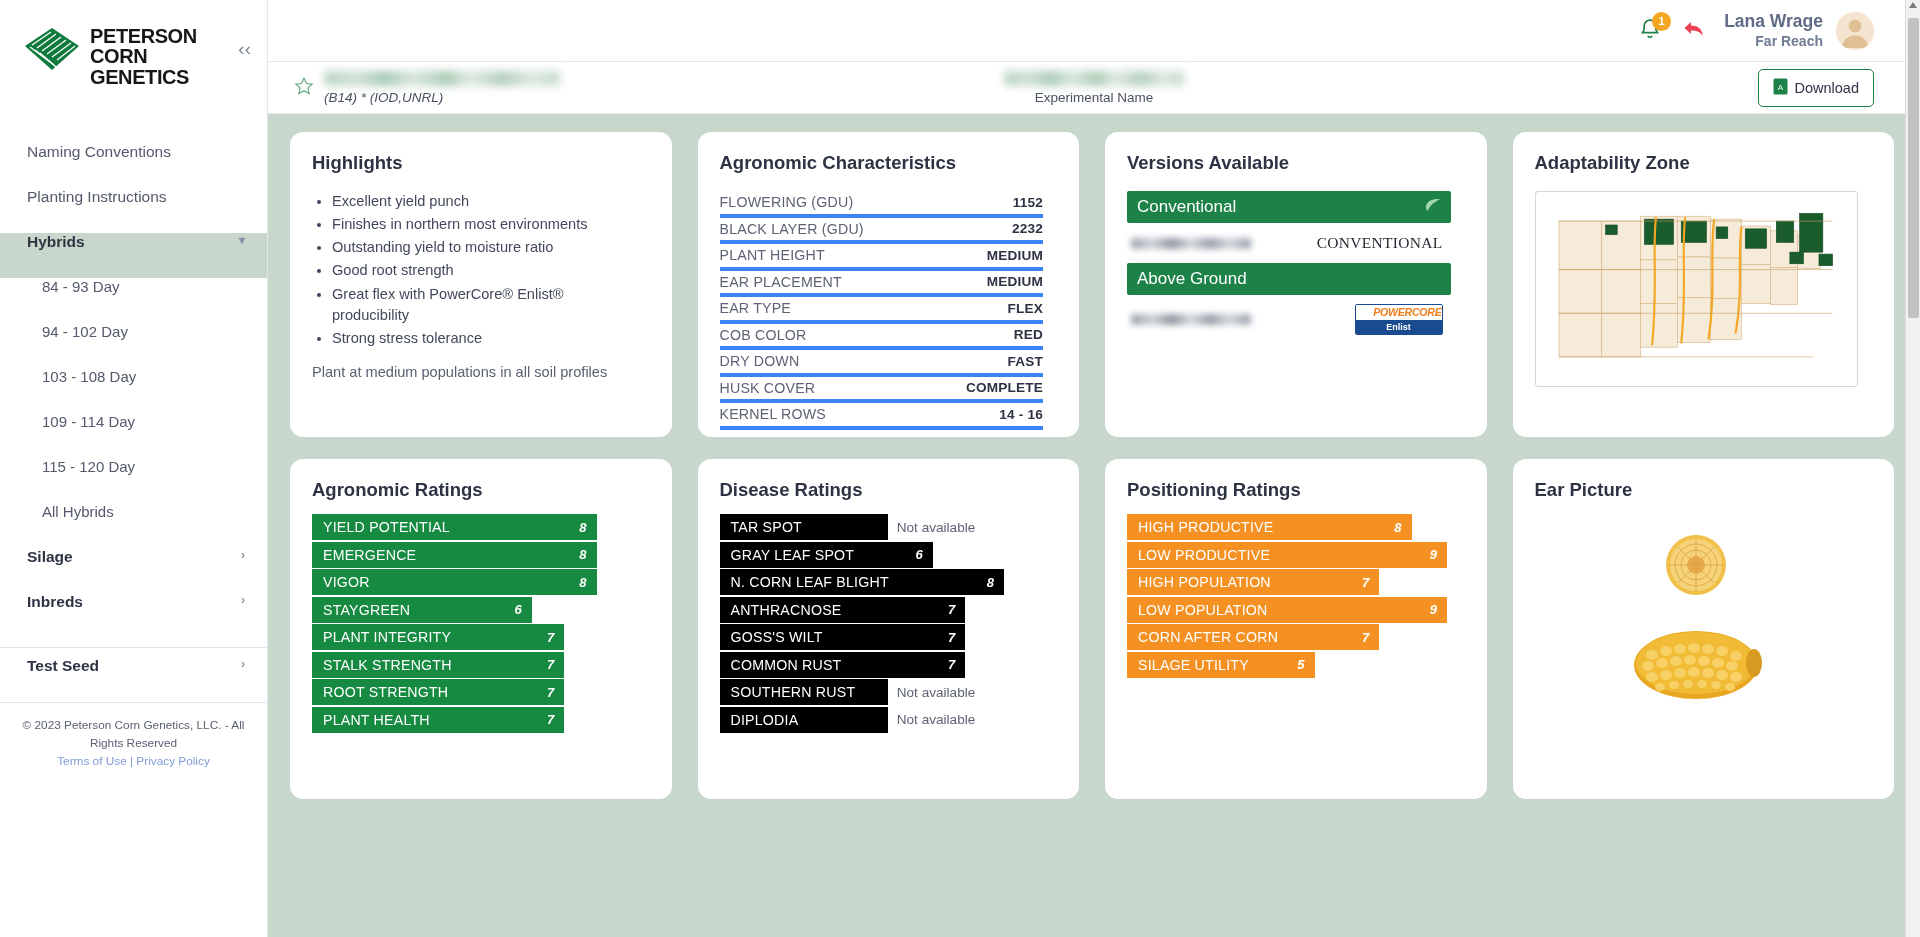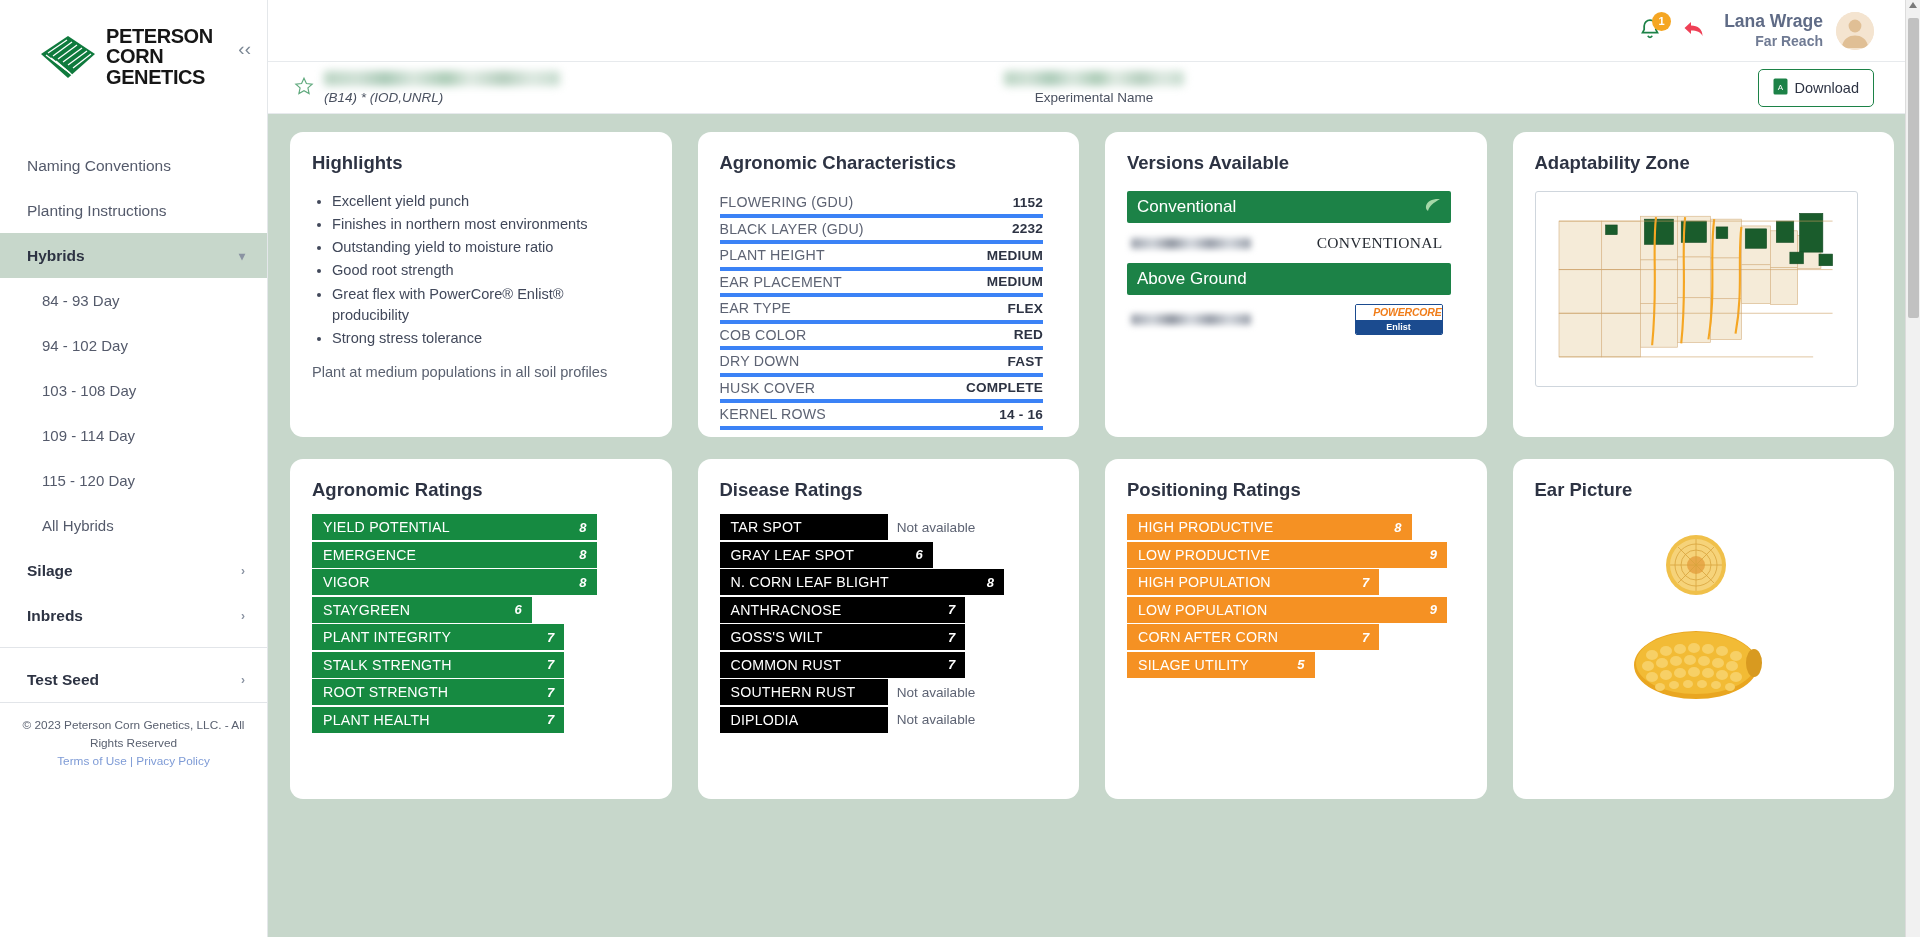--- a/index.html
+++ b/index.html
@@ -9,34 +9,34 @@
     background: #ffffff; overflow: hidden;
   }
   .app { display: flex; width: 1920px; height: 937px; position: relative; }
 
   
   .sidebar {
     width: 268px; height: 937px; background: #ffffff;
     border-right: 1px solid #e4e7ea; flex: 0 0 268px;
     position: relative; z-index: 5;
   }
-  .brand { display: flex; align-items: center; padding: 26px 20px 0 40px; position: relative; }
+  .brand { display: flex; padding: 26px 20px 0 24px; position: relative; }
   .logo-mark { width: 56px; height: 46px; flex: 0 0 56px; }
   .brand-text { margin-left: 10px; line-height: 1.02; }
   .brand-text .l1, .brand-text .l2 {
     font-weight: 700; font-size: 20px; letter-spacing: -0.4px; color: #161616;
     font-family: "Liberation Sans", sans-serif;
   }
   .collapse-btn {
     position: absolute; right: 16px; top: 38px; color: #7b8794;
     font-size: 19px; cursor: pointer; user-select: none;
   }
   .nav { margin-top: 56px; }
   .nav-item {
-    height: 45px; display: flex; align-items: center;
+    height: 45px; display: flex; 
     padding: 0 32px 0 27px; color: #545a6b; font-size: 15.5px; cursor: pointer;
     position: relative;
   }
   .nav-item.sub { padding-left: 42px; font-size: 15px; }
   .nav-item.group { font-weight: 700; color: #2d3343; }
   .nav-item.active-group { background: #c7d7cb; }
   .nav-item.active-sub { background: #c7d7cb; font-weight: 700; color: #2d3343; }
   .nav-item .chev { position: absolute; right: 22px; color: #8a93a2; font-size: 12px; }
   .nav-sep { height: 1px; background: #e2e5e9; margin: 9px 0 9px 0; }
   .sidebar-footer {

